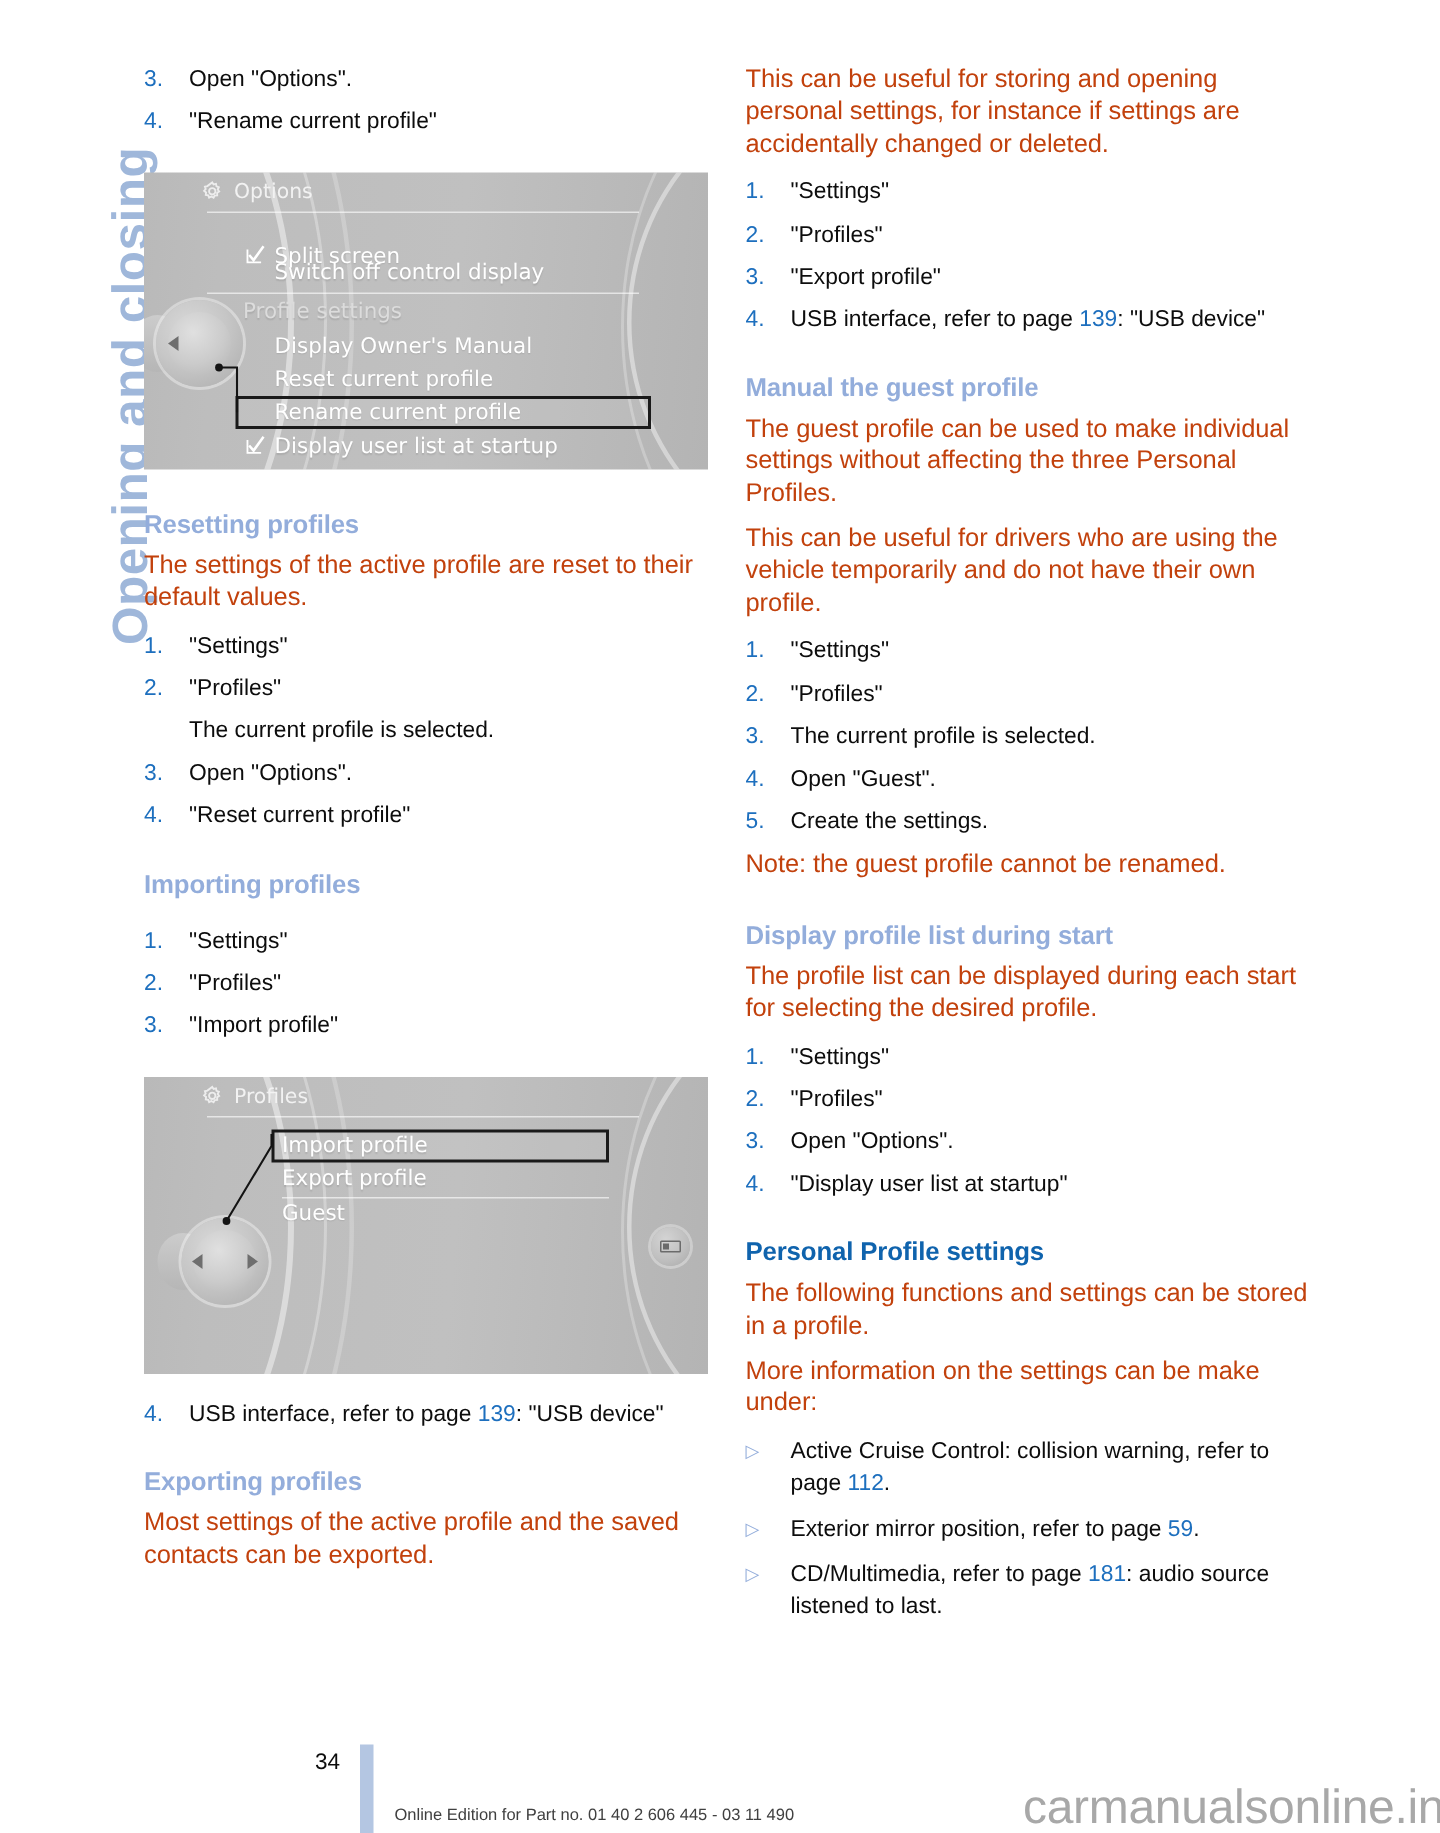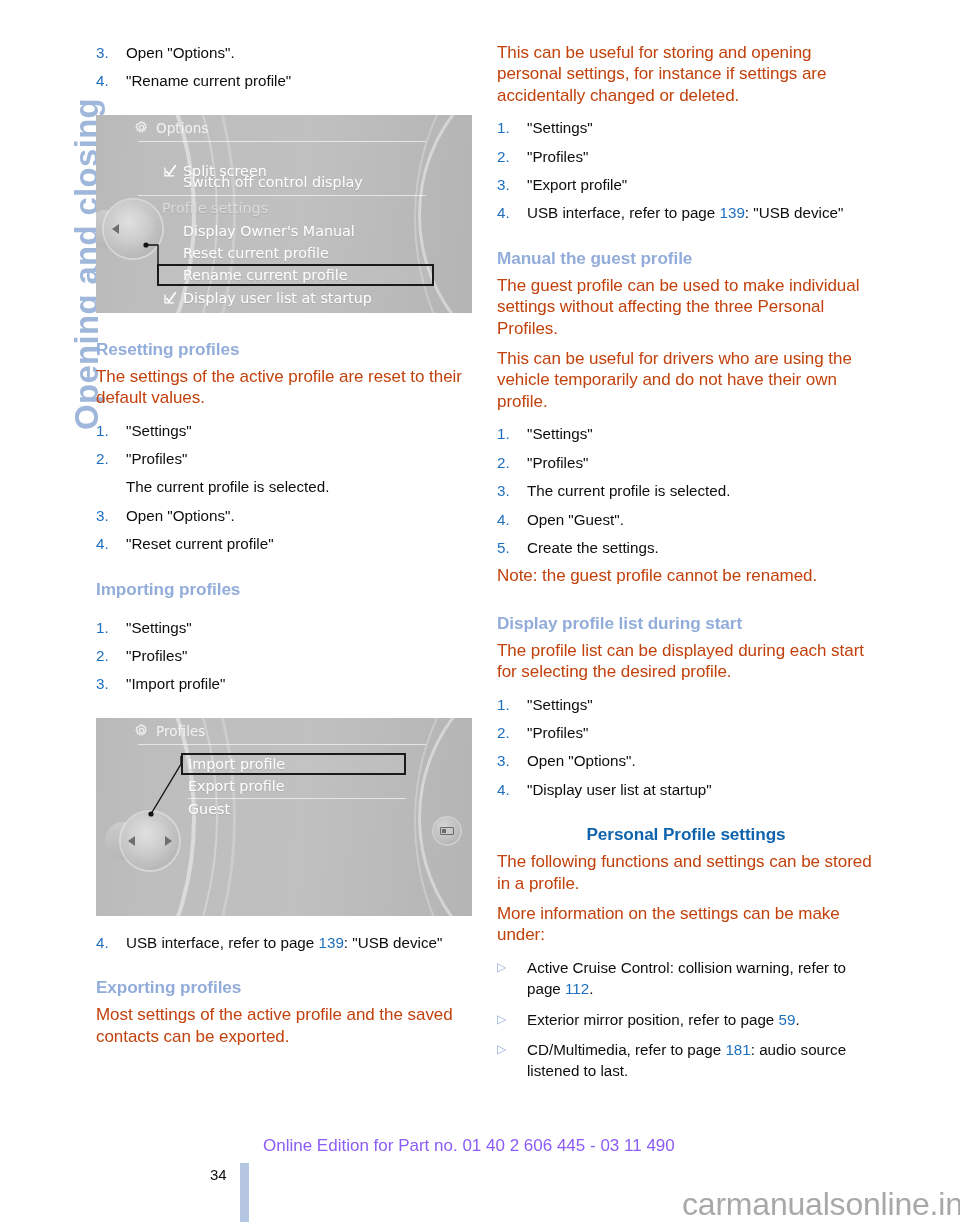--- a/index.html
+++ b/index.html
@@ -71,21 +71,20 @@
     line-height: 23px;
     letter-spacing: -0.1px;
   }
   h2.h-main {
     margin: 0;
     font-size: 17.2px;
     font-weight: bold;
     color: #0f63ad;
     line-height: 23px;
     letter-spacing: -0.1px;
-    text-align: center;
   }
 
   
   .olist { margin: 0; padding: 0; }
   .oitem {
     display: flex;
     align-items: flex-start;
     font-size: 15.2px;
     line-height: 21.4px;
     margin-bottom: 7px;
@@ -254,23 +253,23 @@
     color: #0d0d0d;
   }
   .footbar {
     position: absolute;
     left: 240px; top: 1163px;
     width: 9px; height: 59px;
     background: #b4c6e2;
   }
   .foottext {
     position: absolute;
-    left: 263px; top: 1136px;
-    font-size: 17px;
-    color: #8b5cf6;
+    left: 263px; top: 1204px;
+    font-size: 11px;
+    color: #404040;
     white-space: nowrap;
   }
   .watermark {
     position: absolute;
     left: 682px; top: 1186px;
     font-size: 32px;
     color: #a8a8a8;
     white-space: nowrap;
     letter-spacing: -0.2px;
   }

